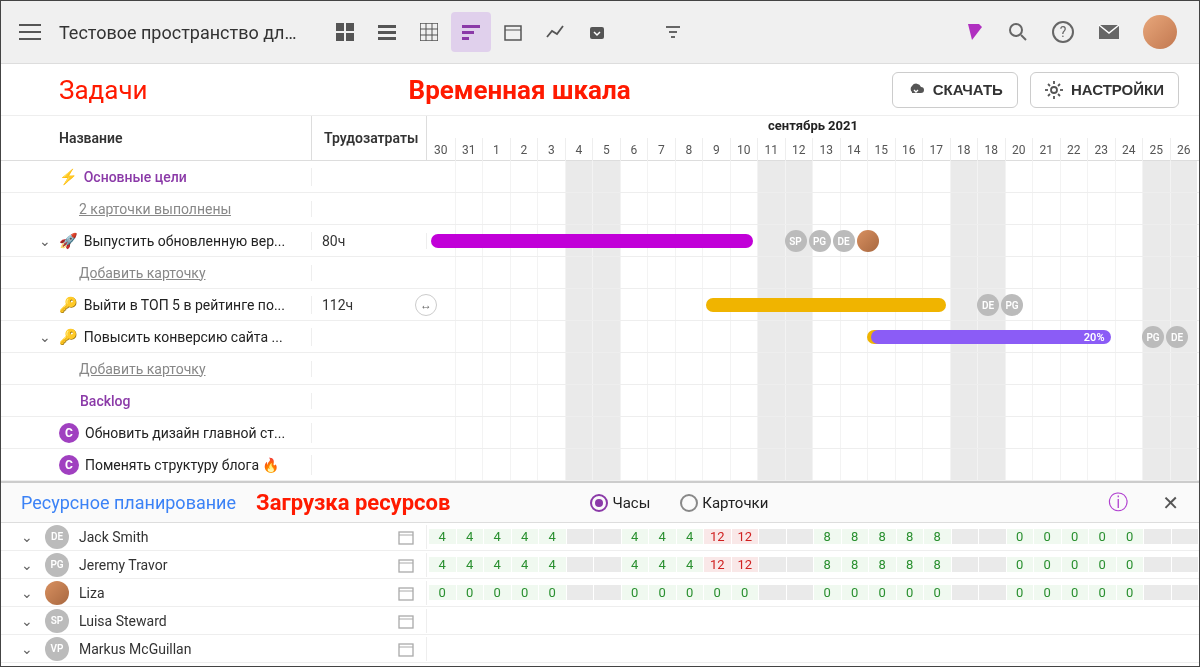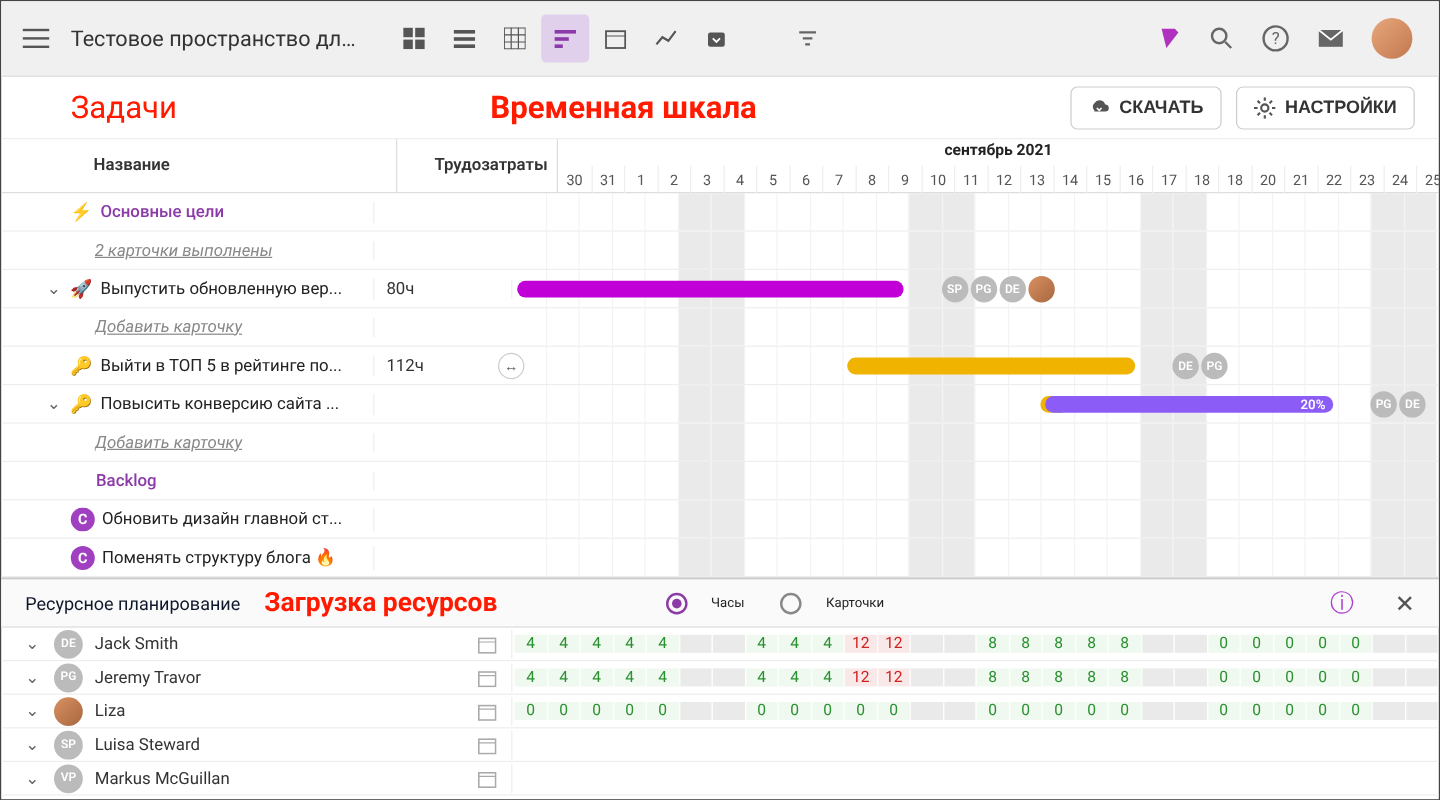--- a/index.html
+++ b/index.html
@@ -15,56 +15,56 @@
 .tb-right { display: flex; gap: 22px; align-items: center; margin-right: 4px; }
 .tb-ico { color: #666; cursor: pointer; }
 .avatar { width: 34px; height: 34px; border-radius: 50%; background: linear-gradient(135deg,#e8a77b,#c27850); }
 .header-row { height: 52px; display: flex; align-items: center; padding: 0 20px; gap: 10px; border-bottom: 1px solid #eee; }
 .hdr-tasks { color: #ff1a00; font-size: 26px; font-weight: 400; margin-left: 38px; }
 .hdr-timeline { color: #ff1a00; font-size: 26px; font-weight: 700; flex: 1; text-align: center; }
 .hdr-btns { display: flex; gap: 12px; }
 .outline-btn { border: 1px solid #ccc; background: #fff; border-radius: 6px; padding: 8px 14px; font-size: 15px; font-weight: 600; cursor: pointer; display: flex; align-items: center; gap: 8px; color: #333; }
 .grid-head { display: flex; height: 45px; border-bottom: 1px solid #ddd; }
 .right-col { flex: 1; position: relative; }
-.gh-cell { padding: 10px 12px; font-weight: 600; color: #333; border-right: 1px solid #ddd; margin-left: 19px; }
+.gh-cell { padding: 10px 12px; font-weight: 600; color: #333; border-right: 1px solid #ddd; }
 .gh-left { width: 311px; padding-left: 58px; display: flex; align-items: center; }
 .gh-eff { width: 115px; display: flex; align-items: center; }
 .gh-month { position: absolute; left: 0; right: 0; top: 0; height: 22px; text-align: center; font-weight: 700; font-size: 13px; padding-top: 2px; }
 .gh-days { position: absolute; left: 0; right: 0; top: 22px; height: 23px; display: flex; }
 .day { flex: 0 0 27.5px; width: 27.5px; text-align: center; font-size: 12px; color: #555; border-left: 1px solid #eee; display: flex; align-items: center; justify-content: center; }
 .day.first { border-left: none; }
 .tasks-area { position: relative; }
 .task-row { display: flex; height: 32px; border-bottom: 1px solid #eee; align-items: center; }
 .task-left { width: 311px; border-right: 1px solid #eee; display: flex; align-items: center; padding-left: 20px; gap: 6px; overflow: hidden; white-space: nowrap; }
 .task-eff { width: 115px; border-right: 1px solid #eee; padding-left: 10px; font-size: 14px; color: #333; position: relative; }
 .task-right { flex: 1; position: relative; height: 100%; }
 .chev { width: 14px; color: #666; font-size: 14px; }
 .emoji { font-size: 15px; }
 .row-label { font-size: 14px; color: #222; overflow: hidden; text-overflow: ellipsis; }
 .row-label.purple { color: #8b3aa8; font-weight: 500; }
-.row-label.italic { color: #888; font-style: italic; text-decoration: underline; }
+.row-label.italic { color: #888; text-decoration: underline; }
 .badge-c { width: 20px; height: 20px; border-radius: 50%; background: #a040c0; color: #fff; font-size: 12px; font-weight: 700; display: flex; align-items: center; justify-content: center; }
 .bar { position: absolute; height: 14px; border-radius: 7px; top: 9px; }
 .bar.magenta { background: #c100d8; }
 .bar.yellow { background: #f0b400; }
 .bar.yellow-light { background: #8b5cf6; display: flex; align-items: center; justify-content: flex-end; padding-right: 6px; color: #fff; font-size: 11px; font-weight: 600; }
 .yellow-marker { position: absolute; height: 14px; width: 18px; background: #f0b400; border-radius: 7px 0 0 7px; top: 9px; }
 .av-row { position: absolute; top: 5px; display: flex; gap: 2px; }
 .av { width: 22px; height: 22px; border-radius: 50%; background: #bbb; color: #fff; font-size: 10px; font-weight: 600; display: flex; align-items: center; justify-content: center; }
 .av.img { background: linear-gradient(135deg,#d89060,#a86840); }
 .drag-handle { position: absolute; right: -11px; top: 50%; transform: translateY(-50%); width: 22px; height: 22px; border-radius: 50%; background: #fff; border: 1px solid #ccc; display: flex; align-items: center; justify-content: center; color: #666; font-size: 12px; z-index: 5; }
 .timeline-bg { position: absolute; inset: 0; display: flex; pointer-events: none; }
 .tcol { flex: 0 0 27.5px; border-left: 1px solid #f3f3f3; }
 .tcol.wk { background: #eaeaea; }
 .tcol.first { border-left: none; }
 .resources { border-top: 2px solid #ccc; }
 .res-head { height: 40px; display: flex; align-items: center; padding: 0 20px; gap: 20px; border-bottom: 1px solid #ddd; background: #fafafa; }
-.res-title { font-size: 15px; color: #0f172a; }
+.res-title { font-size: 18px; color: #3b82f6; }
 .res-load { color: #ff1a00; font-size: 22px; font-weight: 700; }
-.res-radio { display: flex; align-items: center; gap: 20px; font-size: 11px; margin-left: 120px; }
+.res-radio { display: flex; align-items: center; gap: 4px; font-size: 15px; margin-left: 120px; }
 .radio { width: 18px; height: 18px; border-radius: 50%; border: 2px solid #8b3aa8; display: inline-flex; align-items: center; justify-content: center; }
 .radio.on::after { content: ''; width: 8px; height: 8px; border-radius: 50%; background: #8b3aa8; }
 .radio.off { border-color: #888; }
 .res-spacer { flex: 1; }
 .res-help { color: #b040d0; font-size: 20px; }
 .res-close { color: #555; font-size: 20px; cursor: pointer; margin-left: 14px; }
 .res-row { display: flex; height: 28px; border-bottom: 1px solid #eee; align-items: center; }
 .res-left { width: 426px; border-right: 1px solid #eee; display: flex; align-items: center; padding-left: 20px; gap: 10px; position: relative; }
 .res-name { font-size: 14px; color: #333; }
 .cal-ico { position: absolute; right: 12px; color: #999; }

